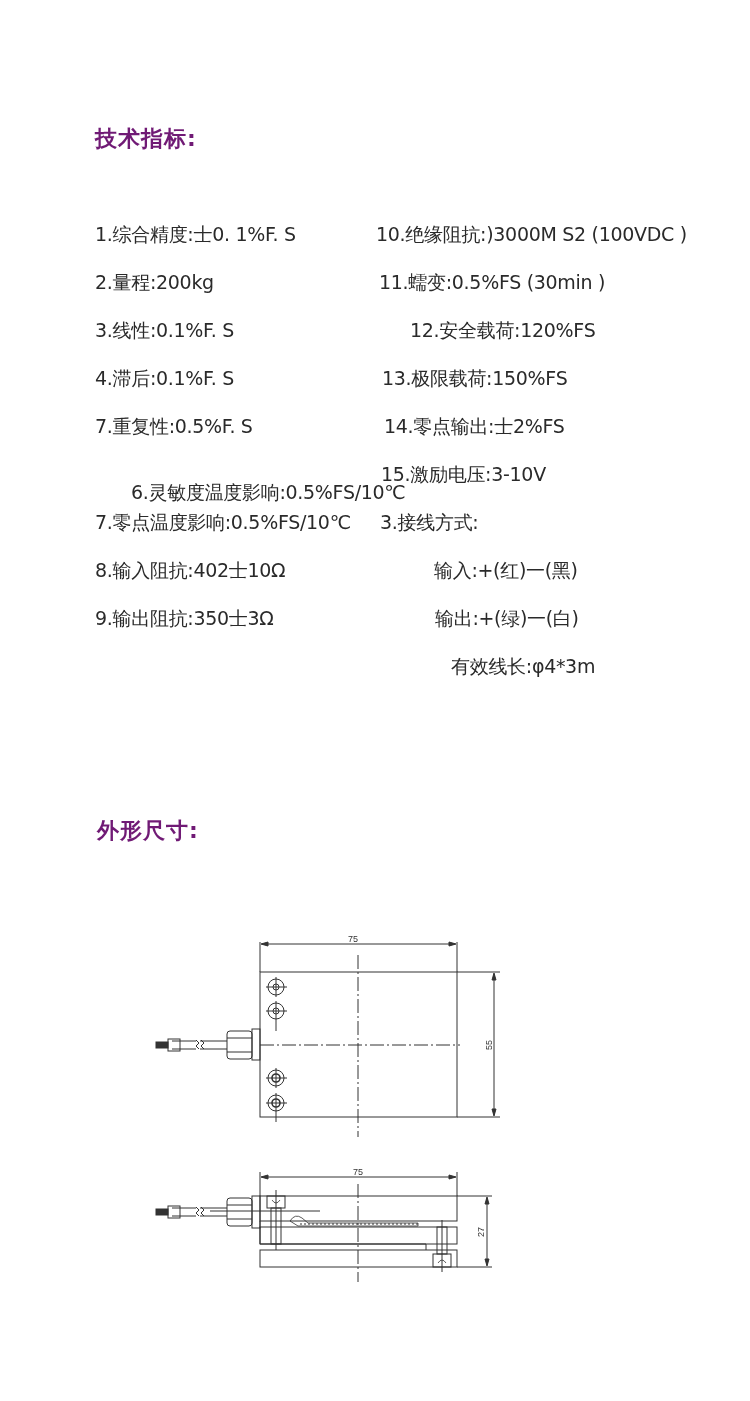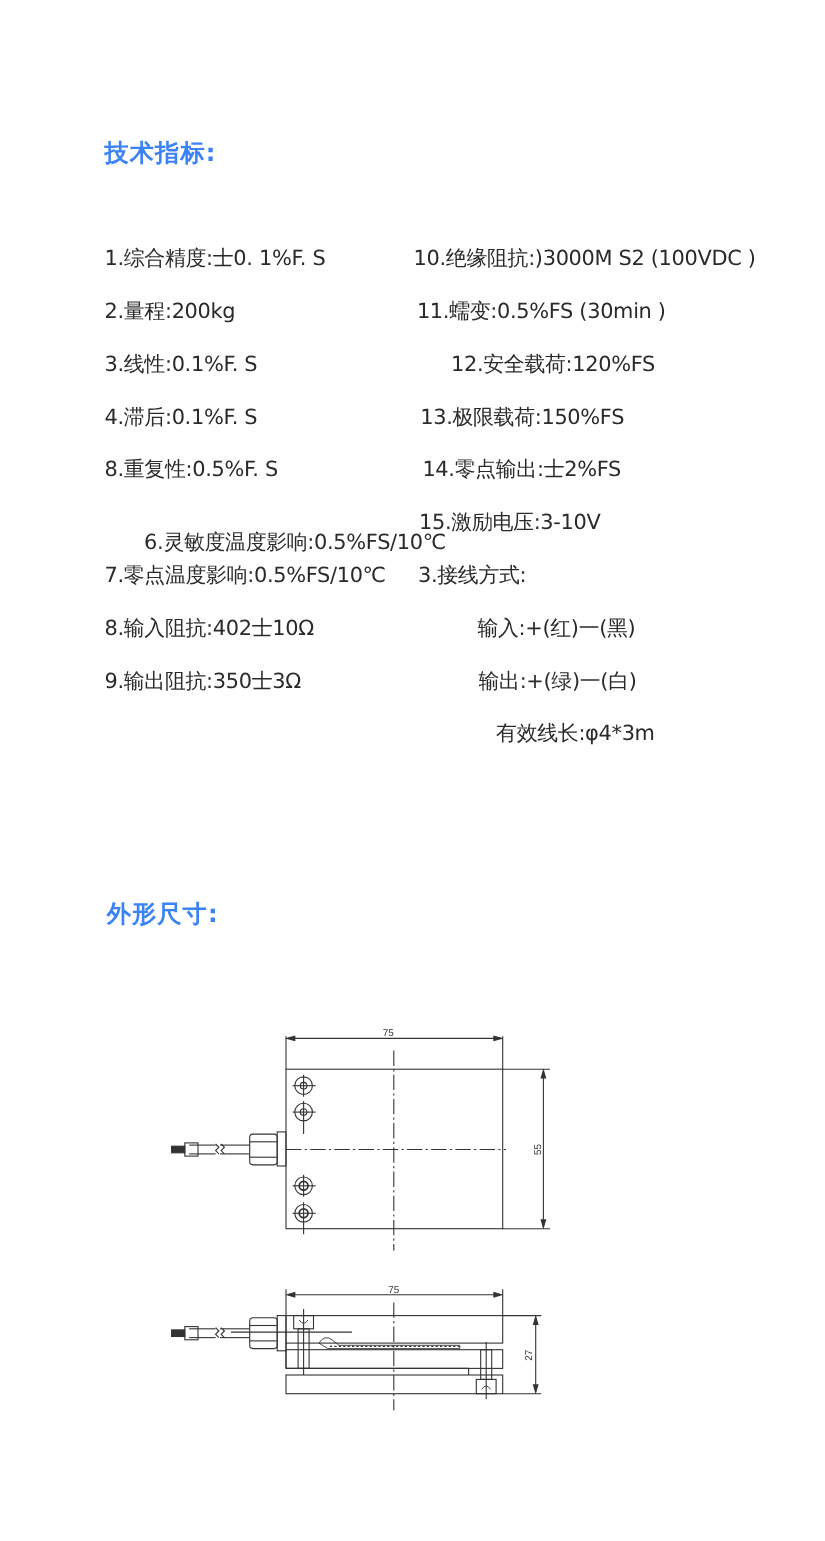--- a/index.html
+++ b/index.html
@@ -1,32 +1,32 @@
 <!DOCTYPE html>
 <html><head>
   <meta charset="utf-8">
   <style>
     html, body { margin: 0; padding: 0; background: #ffffff; }
     body { width: 750px; height: 1401px; position: relative; overflow: hidden;
            font-family: "DejaVu Sans", "Liberation Sans", sans-serif; color: #222; }
-    .heading { position: absolute; font-size: 22px; font-weight: bold; color: #3b82f6; letter-spacing: 1px; }
+    .heading { position: absolute; font-size: 22px; font-weight: bold; color: #701a75; letter-spacing: 1px; }
     .spec { position: absolute; font-size: 19px; color: #2a2a2a; white-space: nowrap; letter-spacing: -0.3px; }
     svg.drawing { position: absolute; left: 0; top: 0; }
     svg text { font-family: "Liberation Sans", sans-serif; font-size: 9px; fill: #333; }
   </style>
 </head>
 <body>
 
 <div class="heading" style="left:95px; top:124px;">技术指标:</div>
 
 <div class="spec" style="left:95px; top:222px;">1.综合精度:士0. 1%F. S</div>
 <div class="spec" style="left:95px; top:270px;">2.量程:200kg</div>
 <div class="spec" style="left:95px; top:318px;">3.线性:0.1%F. S</div>
 <div class="spec" style="left:95px; top:366px;">4.滞后:0.1%F. S</div>
-<div class="spec" style="left:95px; top:414px;">8.重复性:0.5%F. S</div>
+<div class="spec" style="left:95px; top:414px;">7.重复性:0.5%F. S</div>
 <div class="spec" style="left:95px; top:480px;margin-left:36px;">6.灵敏度温度影响:0.5%FS/10℃</div>
 <div class="spec" style="left:95px; top:510px;">7.零点温度影响:0.5%FS/10℃</div>
 <div class="spec" style="left:95px; top:558px;">8.输入阻抗:402士10Ω</div>
 <div class="spec" style="left:95px; top:606px;">9.输出阻抗:350士3Ω</div>
 
 <div class="spec" style="left:376px; top:222px;">10.绝缘阻抗:)3000M S2 (100VDC )</div>
 <div class="spec" style="left:379px; top:270px;">11.蠕变:0.5%FS (30min )</div>
 <div class="spec" style="left:382px; top:318px;margin-left:28px;">12.安全载荷:120%FS</div>
 <div class="spec" style="left:382px; top:366px;">13.极限载荷:150%FS</div>
 <div class="spec" style="left:384px; top:414px;">14.零点输出:士2%FS</div>

